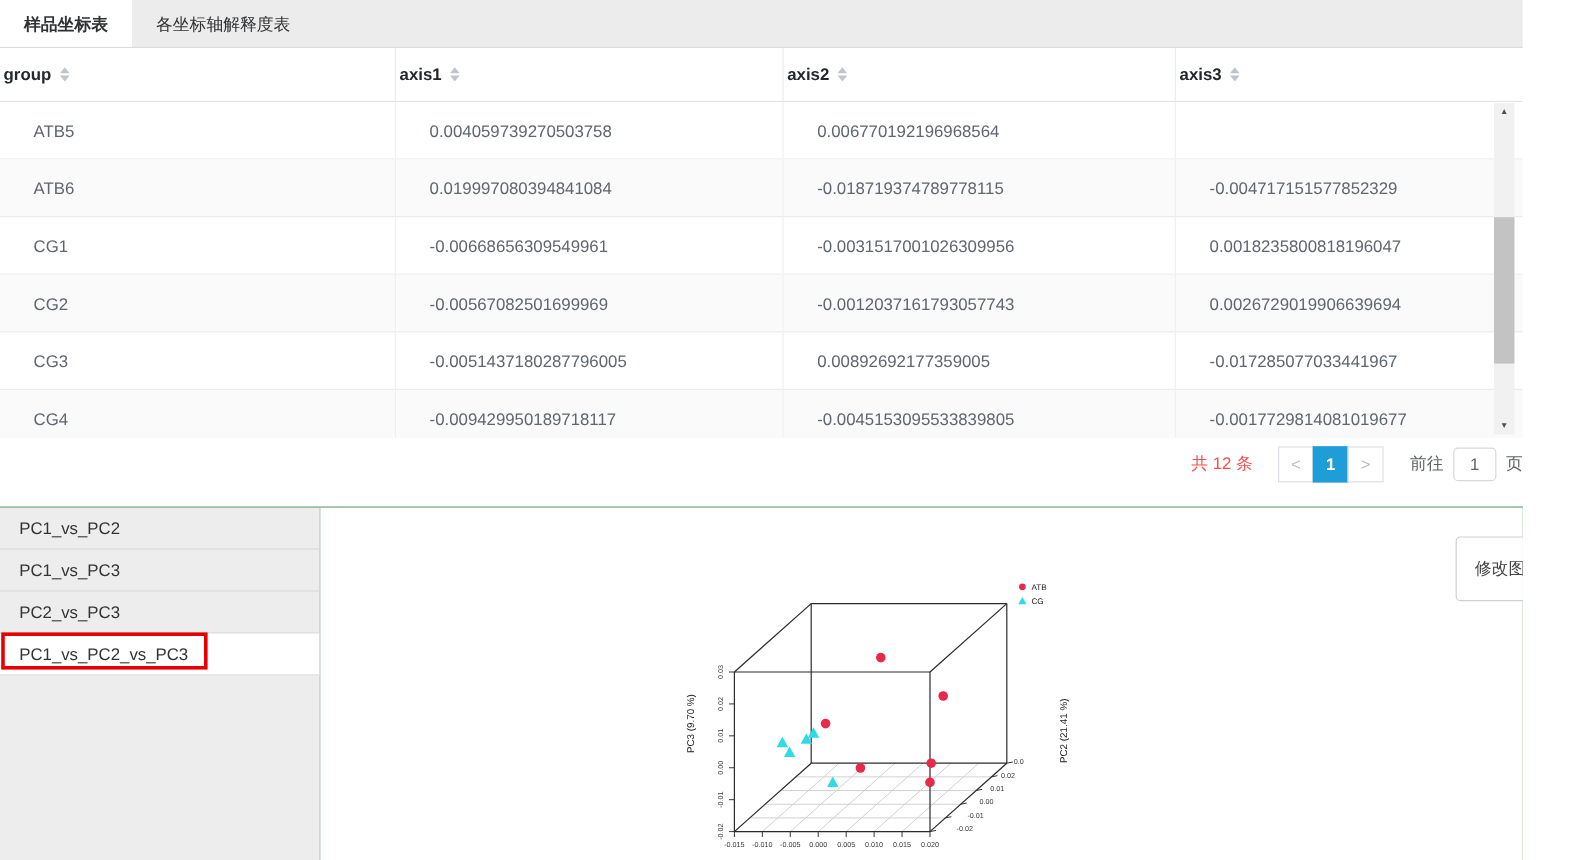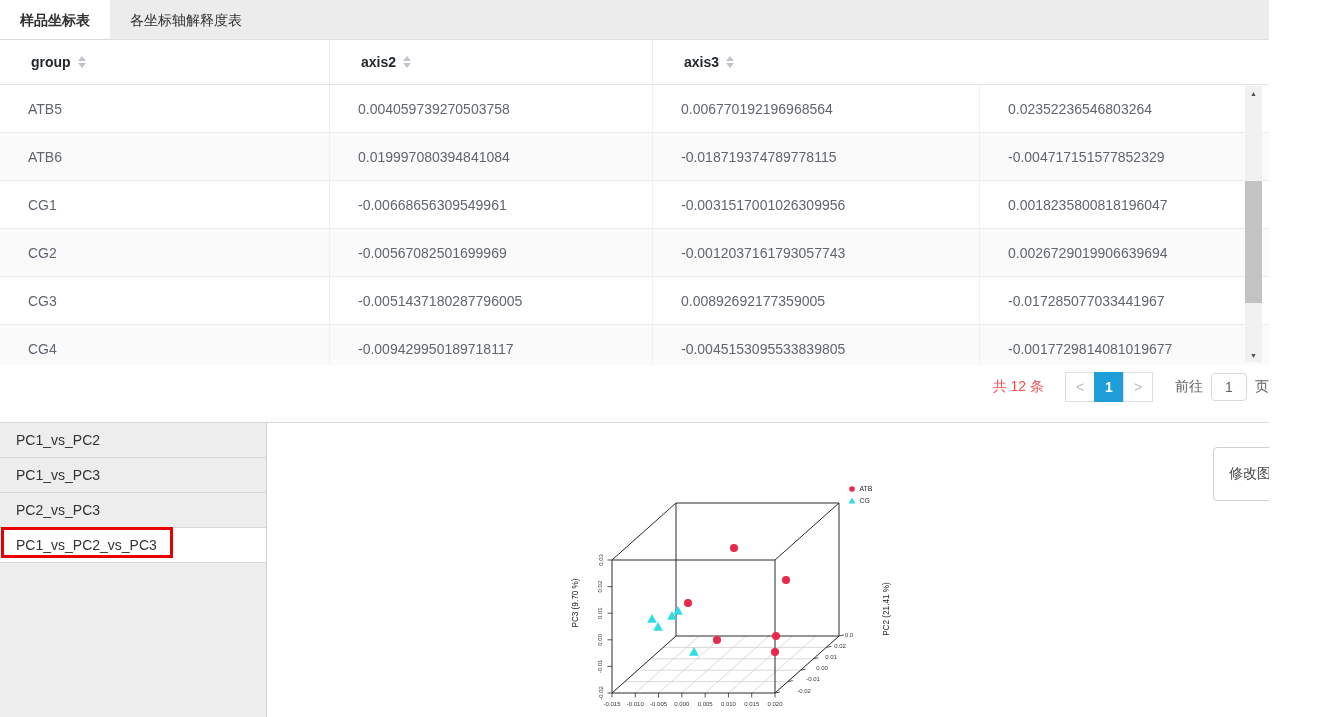--- a/index.html
+++ b/index.html
@@ -7,21 +7,21 @@
   .page { position:relative; width:1269px; height:717px; background:#fff; overflow:hidden; }
 
   
   .tabbar { display:flex; height:40px; background:#ececec; border-bottom:1px solid #dcdcdc; }
   .tab { padding:0 20px; line-height:40px; font-size:14px; color:#303133; cursor:pointer; }
   .tab.active { background:#fff; font-weight:bold; }
 
   
   .thead { display:grid; grid-template-columns:330px 323px 327px 325px; height:45px; align-items:center;
            border-bottom:1px solid #e4e4e4; font-size:14px; font-weight:bold; color:#23282d; }
-  .thead .cell { display:flex; align-items:center; height:100%; padding-left:31px; border-right:1px solid #ececec; }
+  .thead .cell { display:flex; align-items:center; height:100%; padding-left:3px; border-right:1px solid #ececec; }
   .caret { display:inline-flex; flex-direction:column; gap:2px; margin-left:7px; cursor:pointer; }
   .caret i { width:0; height:0; border-left:4px solid transparent; border-right:4px solid transparent; }
   .caret .up { border-bottom:5px solid #c0c4cc; }
   .caret .down { border-top:5px solid #c0c4cc; }
   .tbody { height:280px; overflow:hidden; }
   .trow { display:grid; grid-template-columns:330px 323px 327px 325px; height:48px; align-items:center;
           font-size:14px; color:#5f6670; border-bottom:1px solid #ececec; }
   .trow:nth-child(even) { background:#fafafa; }
   .trow .cell { padding-left:28px; border-right:1px solid #f0f0f0; height:100%; display:flex; align-items:center; }
 
@@ -70,40 +70,46 @@
   <div>
     <div class="thead">
       <div class="cell">
         <span>group</span>
         <span class="caret">
             <i class="up"></i>
             <i class="down"></i>
           </span>
       </div>
       <div class="cell">
+        <span>axis1</span>
+        <span class="caret">
+            <i class="up"></i>
+            <i class="down"></i>
+          </span>
+      </div>
+      <div class="cell">
         <span>axis2</span>
         <span class="caret">
             <i class="up"></i>
             <i class="down"></i>
           </span>
       </div>
       <div class="cell" style="border-right:none">
         <span>axis3</span>
         <span class="caret">
             <i class="up"></i>
             <i class="down"></i>
           </span>
       </div>
     </div>
     <div class="tbody">
       <div class="trow">
         <div class="cell">ATB5</div>
         <div class="cell">0.004059739270503758</div>
         <div class="cell">0.006770192196968564</div>
-        <div class="cell" style="border-right:none">0.02352236546803264</div>
       </div>
       <div class="trow">
         <div class="cell">ATB6</div>
         <div class="cell">0.019997080394841084</div>
         <div class="cell">-0.018719374789778115</div>
         <div class="cell" style="border-right:none">-0.004717151577852329</div>
       </div>
       <div class="trow">
         <div class="cell">CG1</div>
         <div class="cell">-0.00668656309549961</div>

